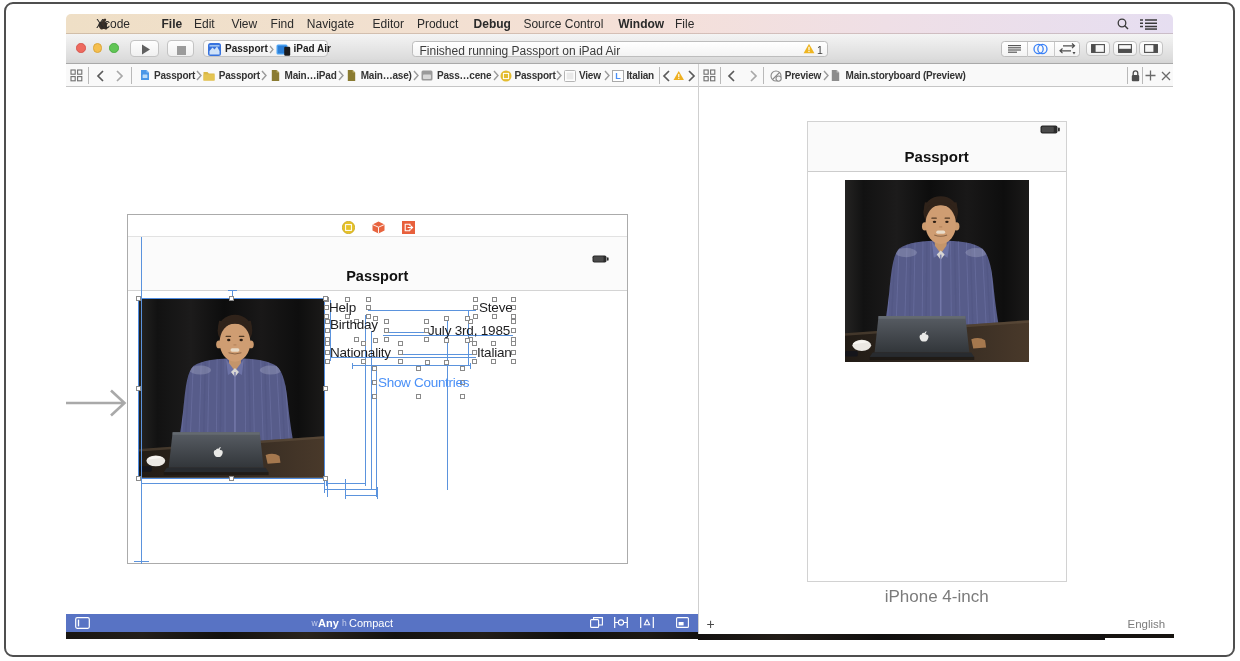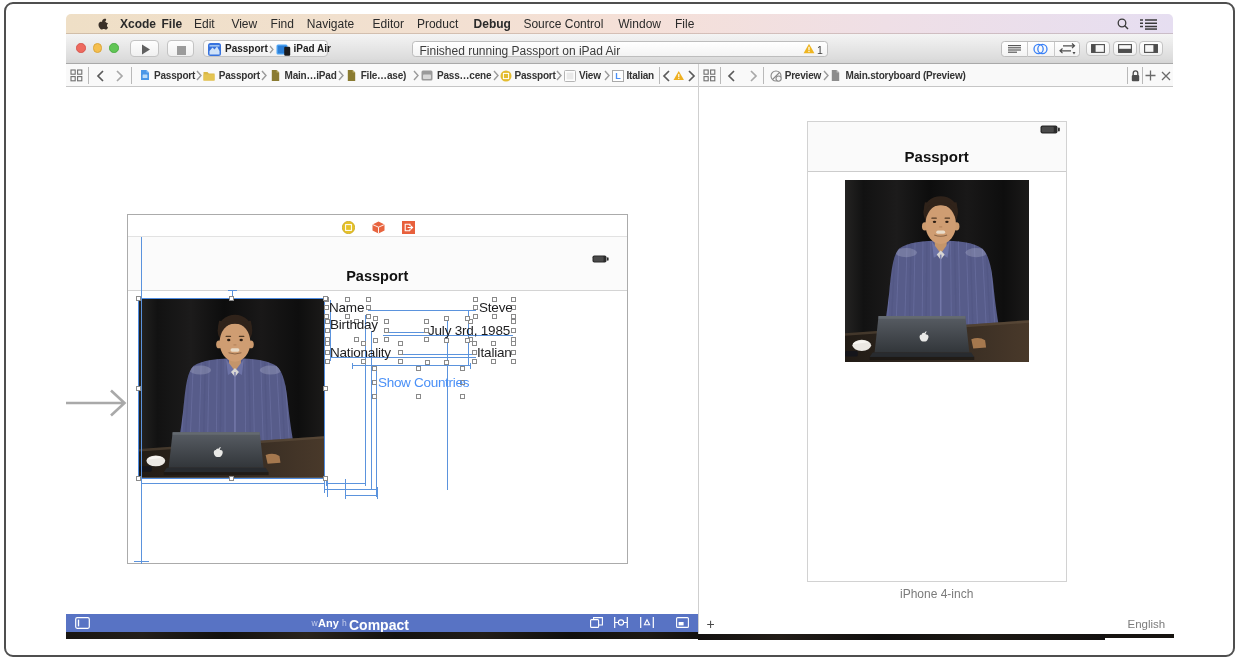--- a/index.html
+++ b/index.html
@@ -21,31 +21,31 @@
 #bluebar {position:absolute;left:66px;top:613.5px;width:631.5px;height:18px;background:#5873c4}
 #stripL {position:absolute;left:66px;top:631.5px;width:631.5px;height:7px;background:linear-gradient(90deg,#181512,#241f1a 12%,#12100e 25%,#2a241d 38%,#141210 52%,#221d18 66%,#100f0d 80%,#1d1914 92%,#131110)}
 #stripM {position:absolute;left:697.5px;top:634px;width:407.5px;height:5.5px;background:linear-gradient(90deg,#131110,#221d18 20%,#100f0e 45%,#1d1914 70%,#131110)}
 #stripR {position:absolute;left:1105px;top:634px;width:68.5px;height:3.5px;background:#16130f}
 </style></head><body>
 <div id="frame"></div>
 <div id="menubar"></div>
 <svg class="abs" style="left:97px;top:17.5px" width="11" height="13" viewBox="0 0 11 13">
     <path d="M5.5,3.6 c0.9,-1.1 2.4,-1.6 3.6,-1.2 c0.1,1 -0.3,2 -1,2.7 c-0.8,0.9 -2,1.3 -3,1 c-0.2,-0.9 0,-1.8 0.4,-2.5 Z M8.9,5.9 c1.2,0.1 2,0.8 2.1,1 c-1.6,1 -1.3,3.2 0,4 c-0.3,0.9 -1.3,2.1 -2.2,2.1 c-0.8,0 -1.1,-0.5 -2.1,-0.5 c-1,0 -1.4,0.5 -2.1,0.5 c-1,0 -2.3,-1.6 -2.8,-3 c-0.6,-1.7 -0.3,-3.8 1.2,-4.5 c0.8,-0.4 1.8,-0.1 2.6,0.2 c0.5,0.2 1,0.2 1.5,0 c0.6,-0.2 1.2,-0.4 1.8,-0.3 Z" transform="translate(0,-1.5)" fill="#3a3028"></path>
   </svg>
-<span class="mi" style="left:120px;font-weight:700">Xcode</span>
+<span class="mi" style="left:96px;font-weight:400">Xcode</span>
 <span class="mi" style="left:161.5px;font-weight:700">File</span>
 <span class="mi" style="left:194px;font-weight:400">Edit</span>
 <span class="mi" style="left:231.4px;font-weight:400">View</span>
 <span class="mi" style="left:270.6px;font-weight:400">Find</span>
 <span class="mi" style="left:306.8px;font-weight:400">Navigate</span>
 <span class="mi" style="left:372.6px;font-weight:400">Editor</span>
 <span class="mi" style="left:416.9px;font-weight:400">Product</span>
 <span class="mi" style="left:473.6px;font-weight:700">Debug</span>
 <span class="mi" style="left:523.4px;font-weight:400">Source Control</span>
-<span class="mi" style="left:618.3px;font-weight:400">Window</span>
+<span class="mi" style="left:618.3px;font-weight:700">Window</span>
 <span class="mi" style="left:675px;font-weight:400">File</span>
 <svg class="abs" style="left:1117px;top:18px" width="12" height="12" viewBox="0 0 12 12">
     <circle cx="5" cy="5" r="3.8" fill="none" stroke="#3a3a3a" stroke-width="1.3"></circle>
     <path d="M7.8,7.8 L11,11" stroke="#3a3a3a" stroke-width="1.4"></path>
   </svg>
 <svg class="abs" style="left:1140px;top:18.5px" width="17" height="11" viewBox="0 0 17 11">
     <g stroke="#3a3a3a" stroke-width="1.5">
       <path d="M0,1 L3,1 M5,1 L17,1"></path>
       <path d="M0,4.3 L3,4.3 M5,4.3 L17,4.3"></path>
       <path d="M0,7.6 L3,7.6 M5,7.6 L17,7.6"></path>
@@ -160,21 +160,21 @@
     <path d="M5.6,0 L5.6,2.6 L8.2,2.6 Z" fill="#bdb069"></path>
   </svg>
 <span class="jt" style="left:284.5px;color:#333">Main…iPad</span>
 <svg class="abs" style="left:338px;top:70px" width="6" height="11" viewBox="0 0 6 11">
     <path d="M1,1 L5,5.5 L1,10" stroke="#9a9a9a" stroke-width="1.4" fill="none"></path>
   </svg>
 <svg class="abs" style="left:347px;top:70px" width="9" height="11" viewBox="0 0 9 11">
     <path d="M0.8,0 L5.6,0 L8.2,2.6 L8.2,11 L0.8,11 Z" fill="#8a7b31"></path>
     <path d="M5.6,0 L5.6,2.6 L8.2,2.6 Z" fill="#bdb069"></path>
   </svg>
-<span class="jt" style="left:360.7px;color:#333">File…ase)</span>
+<span class="jt" style="left:360.7px;color:#333">Main…ase)</span>
 <svg class="abs" style="left:413px;top:70px" width="6" height="11" viewBox="0 0 6 11">
     <path d="M1,1 L5,5.5 L1,10" stroke="#9a9a9a" stroke-width="1.4" fill="none"></path>
   </svg>
 <svg class="abs" style="left:421px;top:70px" width="12" height="11" viewBox="0 0 12 11">
     <rect x="0.5" y="0.5" width="11" height="10" rx="1.5" fill="#9a9a9a"></rect>
     <rect x="2" y="4.5" width="8" height="4.5" rx="0.8" fill="#d8d8d8"></rect>
   </svg>
 <span class="jt" style="left:437px;color:#333">Pass…cene</span>
 <svg class="abs" style="left:492.5px;top:70px" width="6" height="11" viewBox="0 0 6 11">
     <path d="M1,1 L5,5.5 L1,10" stroke="#9a9a9a" stroke-width="1.4" fill="none"></path>
@@ -462,21 +462,21 @@
 <path d="M78,152.2 c1.8,-1.6 4,-0.6 4,1 c1.6,-0.4 3,1 2.6,2.8 c-0.4,2.2 -2,4.4 -3.4,4.2 c-0.8,-0.1 -1.4,-0.1 -2.2,0 c-1.5,0.1 -3.2,-2 -3.4,-4.2 c-0.2,-1.8 1,-3.2 2.4,-2.8 Z" fill="#e9e9e7"></path>
 <path d="M80.6,152.4 c0,-1.2 0.8,-2.2 2,-2.4 c0.2,1.2 -0.8,2.3 -2,2.4 Z" fill="#e9e9e7"></path>
 <polygon points="28,171 128,171 131,175.5 25,175.5" fill="#282b2f"></polygon>
 <rect x="25" y="175.5" width="106" height="3" fill="#181512" opacity="0.7"></rect>
 <path d="M128,158 Q136,155 142,159 L143,166 L130,167 Z" fill="#a5784e"></path>
 <ellipse cx="17" cy="164" rx="9.5" ry="5.5" fill="#ebe8e3"></ellipse>
 <path d="M8,163 a9.5,5.5 0 0 1 16,-2" fill="#f7f5f1"></path>
 <rect x="0" y="169.5" width="13" height="5.5" rx="1.5" fill="#15151a"></rect>
 </svg>
   </div>
-<span class="abs" style="left:806.7px;top:586.5px;width:260px;text-align:center;font-size:12px;color:#7b7b7b">iPhone 4-inch</span>
+<span class="abs" style="left:806.7px;top:586.5px;width:260px;text-align:center;font-size:17px;color:#7b7b7b">iPhone 4-inch</span>
 <span class="abs" style="left:706.5px;top:615.5px;font-size:14px;color:#4a4a4a">+</span>
 <span class="abs" style="left:1127.5px;top:618px;font-size:11.5px;color:#7c7c7c">English</span>
 <i class="cl" style="left:140.7px;top:236.5px;width:1px;height:327px"></i>
 <i class="cl" style="left:364.8px;top:315px;width:1px;height:169px"></i>
 <i class="cl" style="left:371px;top:331px;width:1px;height:159px"></i>
 <i class="cl" style="left:375.5px;top:365px;width:1px;height:131.5px"></i>
 <i class="cl" style="left:446.5px;top:318px;width:1px;height:172px"></i>
 <i class="cl" style="left:467.5px;top:310px;width:1px;height:56px"></i>
 <i class="cl" style="left:329.8px;top:300px;width:1px;height:61px"></i>
 <i class="cl" style="left:323.5px;top:479px;width:1px;height:11.5px"></i>
@@ -568,36 +568,36 @@
 <i class="sh" style="left:229.0px;top:476.0px"></i>
 <i class="sh" style="left:322.5px;top:476.0px"></i>
 <i class="sh" style="left:372.5px;top:316.0px"></i>
 <i class="sh" style="left:444.0px;top:316.0px"></i>
 <i class="sh" style="left:465.0px;top:316.0px"></i>
 <i class="sh" style="left:372.5px;top:338.0px"></i>
 <i class="sh" style="left:444.0px;top:338.0px"></i>
 <i class="sh" style="left:465.0px;top:338.0px"></i>
 <i class="sh" style="left:424.5px;top:360.0px"></i>
 <i class="sh" style="left:444.0px;top:360.0px"></i>
-<span class="abs" style="left:329px;top:301px;font-size:13.5px;color:#1d1d1f;letter-spacing:-0.2px;white-space:nowrap;line-height:1">Name</span>
+<span class="abs" style="left:329px;top:301px;font-size:13.5px;color:#1d1d1f;letter-spacing:-0.2px;white-space:nowrap;line-height:1">Help</span>
 <span class="abs" style="left:479px;top:301px;font-size:13.5px;color:#1d1d1f;letter-spacing:-0.2px;white-space:nowrap;line-height:1">Steve</span>
 <span class="abs" style="left:330px;top:318px;font-size:13.5px;color:#1d1d1f;letter-spacing:-0.2px;white-space:nowrap;line-height:1">Birthday</span>
 <span class="abs" style="left:428px;top:323.5px;font-size:13.5px;color:#1d1d1f;letter-spacing:-0.2px;white-space:nowrap;line-height:1">July 3rd, 1985</span>
 <span class="abs" style="left:330px;top:345.5px;font-size:13.5px;color:#1d1d1f;letter-spacing:-0.2px;white-space:nowrap;line-height:1">Nationality</span>
 <span class="abs" style="left:477px;top:345.5px;font-size:13.5px;color:#1d1d1f;letter-spacing:-0.2px;white-space:nowrap;line-height:1">Italian</span>
 <span class="abs" style="left:378px;top:375.5px;font-size:13.5px;color:#4a90f7;letter-spacing:-0.3px;white-space:nowrap;line-height:1">Show Countries</span>
 <div id="bluebar"></div>
 <svg class="abs" style="left:75px;top:617px" width="15" height="12" viewBox="0 0 15 12">
     <rect x="0.7" y="0.7" width="13.6" height="10.6" rx="1.5" fill="none" stroke="#fff" stroke-width="1.2"></rect>
     <rect x="2.8" y="2.6" width="1.4" height="6.8" fill="#fff"></rect>
   </svg>
 <span class="abs" style="left:311.6px;top:618.3px;font-size:8.5px;color:#c3cdec">w</span>
 <span class="abs" style="left:318px;top:617px;font-size:11px;font-weight:700;color:#fff">Any</span>
 <span class="abs" style="left:342px;top:618.3px;font-size:8.5px;color:#c3cdec">h</span>
-<span class="abs" style="left:349px;top:617px;font-size:14px;font-weight:700;color:#fff">Compact</span>
+<span class="abs" style="left:349px;top:617px;font-size:11px;font-weight:400;color:#fff">Compact</span>
 <svg class="abs" style="left:589.5px;top:617px" width="13" height="11" viewBox="0 0 13 11">
     <rect x="0.6" y="2.6" width="8" height="7.8" rx="1" fill="none" stroke="#fff" stroke-width="1.1"></rect>
     <path d="M3.6,2.6 L3.6,0.6 L12.4,0.6 L12.4,8 L8.6,8" fill="none" stroke="#fff" stroke-width="1.1"></path>
   </svg>
 <svg class="abs" style="left:614px;top:617px" width="14" height="11" viewBox="0 0 14 11">
     <path d="M0.7,0 L0.7,11 M13.3,0 L13.3,11" stroke="#fff" stroke-width="1.2"></path>
     <circle cx="7" cy="5.5" r="2.6" fill="none" stroke="#fff" stroke-width="1.1"></circle>
     <path d="M0.7,5.5 L4.4,5.5 M9.6,5.5 L13.3,5.5" stroke="#fff" stroke-width="1.1"></path>
   </svg>
 <svg class="abs" style="left:640px;top:617px" width="14" height="11" viewBox="0 0 14 11">

